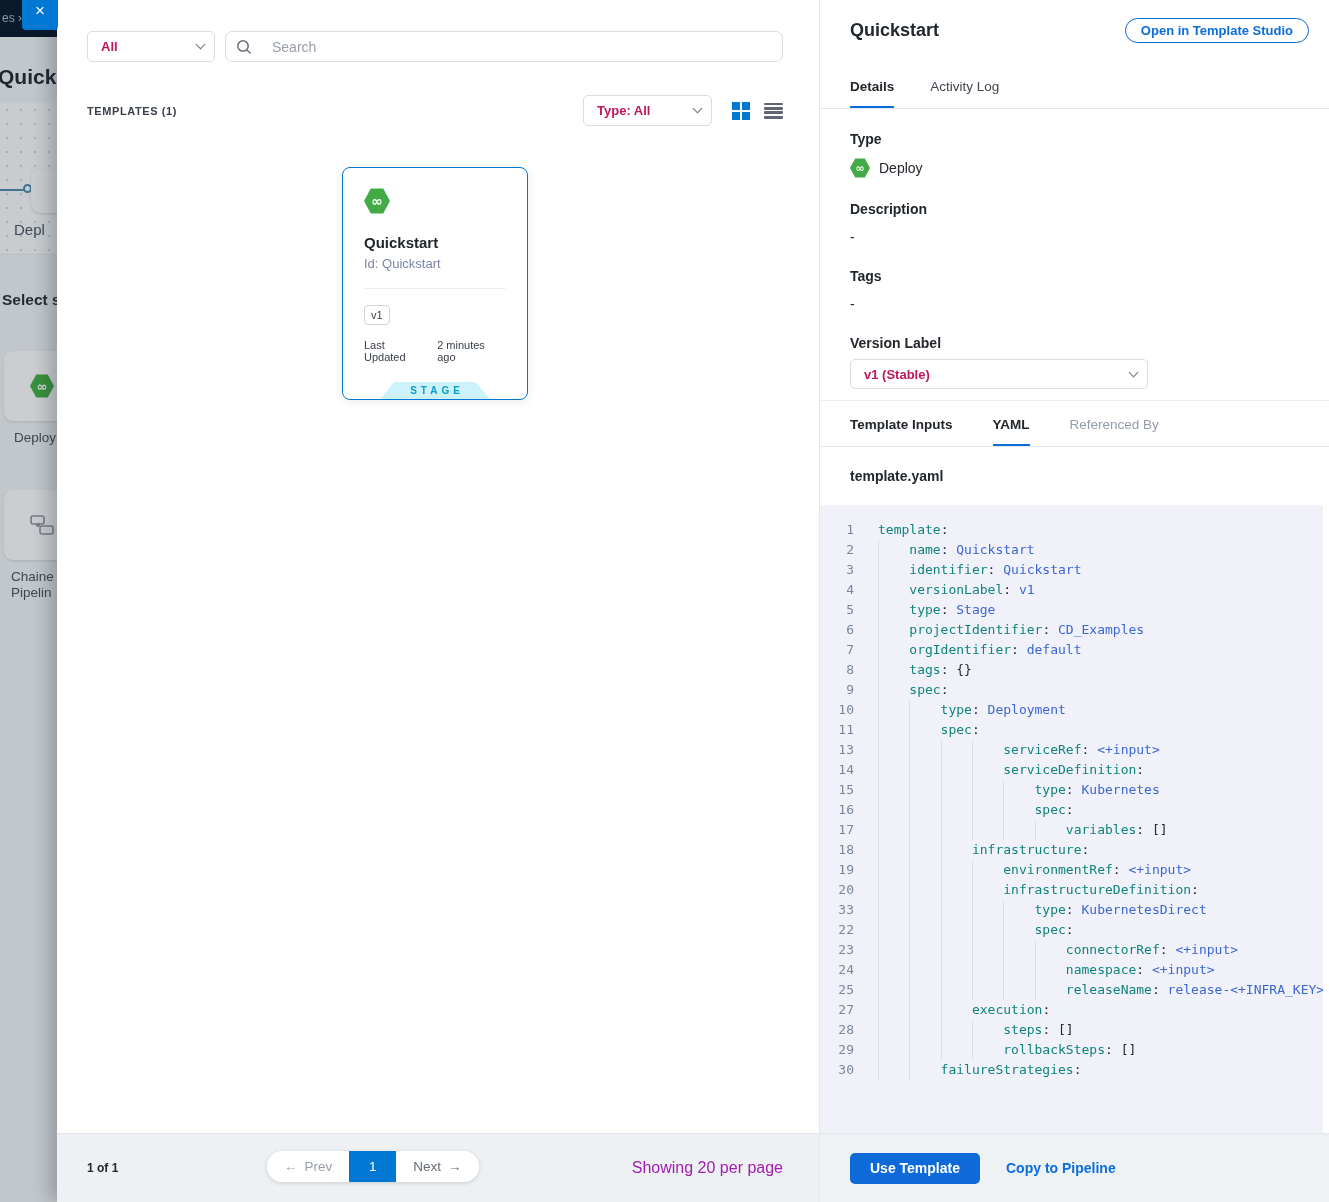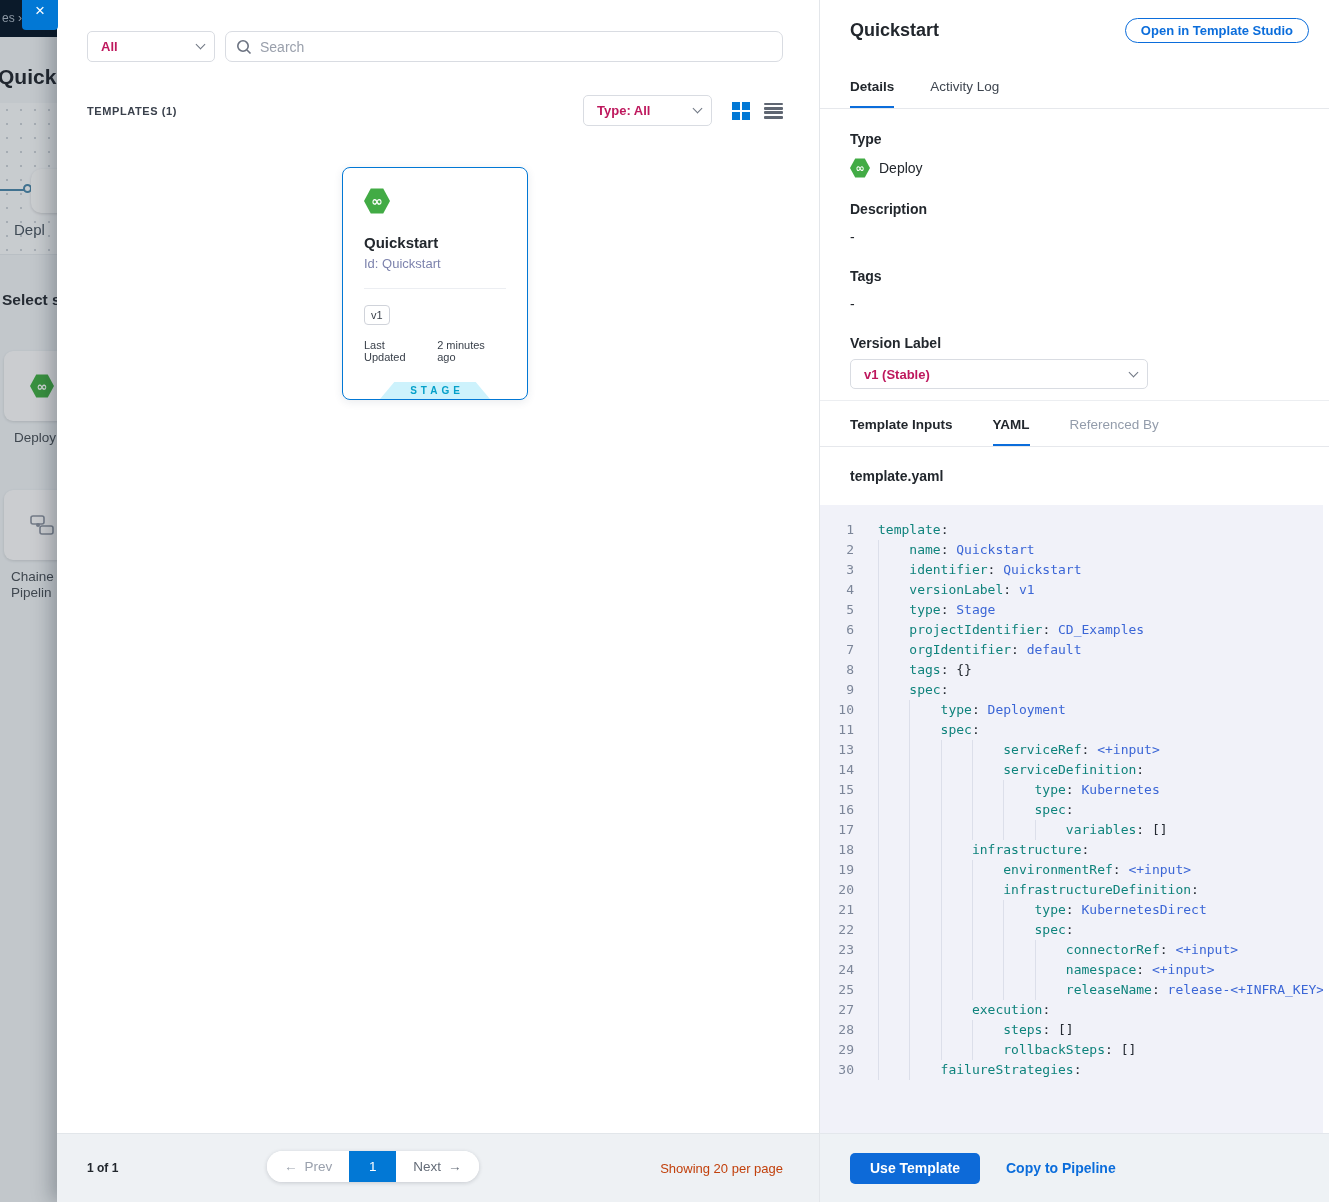--- a/index.html
+++ b/index.html
@@ -59,21 +59,21 @@
   .crumb .root{color:var(--accent);cursor:pointer;}
   .crumb .sep{color:var(--accent);font-size:13px;}
   .crumb .cur{color:#4f5662;}
   .filter-row{display:flex;gap:10px;margin-top:11px;}
   .select-box{height:31px;border:1px solid #d9dce2;border-radius:5px;background:#fff;display:flex;
     align-items:center;padding:0 10px 0 13px;font-size:13px;font-weight:600;color:#be185d;cursor:pointer;}
   .scope-select{width:128px;justify-content:space-between;}
   .chev{width:7px;height:7px;border-right:1.5px solid #6f7683;border-bottom:1.5px solid #6f7683;
     transform:rotate(45deg);margin-top:-4px;flex-shrink:0;}
   .search-box{flex:1;height:31px;border:1px solid #d9dce2;border-radius:7px;display:flex;align-items:center;
-    padding:0 10px;gap:8px;background:#fff;}
+    padding:0 10px;gap:20px;background:#fff;}
   .search-box input{border:none;outline:none;font-size:14px;color:#22272d;flex:1;font-family:inherit;background:transparent;}
   .search-box input::placeholder{color:#9aa0ac;}
   .tmpl-row{margin-top:33px;display:flex;align-items:center;}
   .tmpl-count{font-size:11px;font-weight:700;letter-spacing:.6px;color:#3a414c;}
   .tmpl-row .spacer{flex:1;}
   .type-select{width:129px;justify-content:space-between;font-weight:600;}
   .view-icons{display:flex;align-items:center;gap:14px;margin-left:20px;}
   .grid-icon{width:18px;height:18px;display:grid;grid-template-columns:8px 8px;grid-template-rows:8px 8px;gap:2px;cursor:pointer;}
   .grid-icon span{background:var(--accent);}
   .list-icon{width:19px;height:16px;display:flex;flex-direction:column;justify-content:space-between;cursor:pointer;}
@@ -96,21 +96,21 @@
   
   .mid-footer{height:69px;background:#eef1f4;border-top:1px solid #e2e6ea;display:flex;align-items:center;
     padding:0 36px 0 30px;position:relative;gap:36px;}
   .page-sum{font-size:12px;font-weight:600;color:#22272d;}
   .pager{position:absolute;left:210px;top:17px;height:31px;background:#fff;border-radius:16px;
     box-shadow:0 1px 4px rgba(20,30,45,.18);display:flex;align-items:stretch;overflow:hidden;}
   .pager .pg-btn{display:flex;align-items:center;gap:7px;padding:0 17px;font-size:13.5px;color:#9aa1ad;cursor:pointer;background:#fff;border:none;font-family:inherit;}
   .pager .pg-btn.next{color:#646c78;}
   .pager .pg-num{width:47px;background:var(--accent);color:#fff;font-size:13.5px;display:flex;
     align-items:center;justify-content:center;cursor:pointer;}
-  .per-page{margin-left:auto;font-size:13px;color:#c2410c;}
+  .per-page{margin-left:auto;font-size:16px;color:#a21caf;}
 
   
   .panel-right{width:510px;border-left:1px solid #e3e6ea;display:flex;flex-direction:column;background:#fff;}
   .r-header{height:61px;display:flex;align-items:center;padding:0 20px 0 30px;}
   .r-title{font-size:18px;font-weight:700;}
   .studio-btn{margin-left:auto;height:25px;border:1px solid var(--link-blue);border-radius:14px;background:#fff;
     color:var(--link-blue);font-size:13px;font-weight:700;padding:0 15px;cursor:pointer;font-family:inherit;}
   .r-tabs{height:48px;border-bottom:1px solid #e6e8ec;display:flex;align-items:flex-end;padding:0 30px;gap:36px;}
   .r-tab{font-size:13.5px;color:#3f4650;padding-bottom:14px;position:relative;cursor:pointer;}
   .r-tab.active{font-weight:700;color:#22272d;}
@@ -383,21 +383,21 @@
             </div>
             <div class="cl">
               <span class="ln">19</span>
               <span class="lc"><span class="g" style="left: calc(0ch + 24px);"></span><span class="g" style="left: calc(4ch + 24px);"></span><span class="g" style="left: calc(8ch + 24px);"></span><span class="g" style="left: calc(12ch + 24px);"></span><span class="k">                environmentRef</span><span class="pn">:</span><span class="v"> &lt;+input&gt;</span></span>
             </div>
             <div class="cl">
               <span class="ln">20</span>
               <span class="lc"><span class="g" style="left: calc(0ch + 24px);"></span><span class="g" style="left: calc(4ch + 24px);"></span><span class="g" style="left: calc(8ch + 24px);"></span><span class="g" style="left: calc(12ch + 24px);"></span><span class="k">                infrastructureDefinition</span><span class="pn">:</span></span>
             </div>
             <div class="cl">
-              <span class="ln">21</span>
+              <span class="ln">33</span>
               <span class="lc"><span class="g" style="left: calc(0ch + 24px);"></span><span class="g" style="left: calc(4ch + 24px);"></span><span class="g" style="left: calc(8ch + 24px);"></span><span class="g" style="left: calc(12ch + 24px);"></span><span class="g" style="left: calc(16ch + 24px);"></span><span class="k">                    type</span><span class="pn">:</span><span class="v"> KubernetesDirect</span></span>
             </div>
             <div class="cl">
               <span class="ln">22</span>
               <span class="lc"><span class="g" style="left: calc(0ch + 24px);"></span><span class="g" style="left: calc(4ch + 24px);"></span><span class="g" style="left: calc(8ch + 24px);"></span><span class="g" style="left: calc(12ch + 24px);"></span><span class="g" style="left: calc(16ch + 24px);"></span><span class="k">                    spec</span><span class="pn">:</span></span>
             </div>
             <div class="cl">
               <span class="ln">23</span>
               <span class="lc"><span class="g" style="left: calc(0ch + 24px);"></span><span class="g" style="left: calc(4ch + 24px);"></span><span class="g" style="left: calc(8ch + 24px);"></span><span class="g" style="left: calc(12ch + 24px);"></span><span class="g" style="left: calc(16ch + 24px);"></span><span class="g" style="left: calc(20ch + 24px);"></span><span class="k">                        connectorRef</span><span class="pn">:</span><span class="v"> &lt;+input&gt;</span></span>
             </div>

